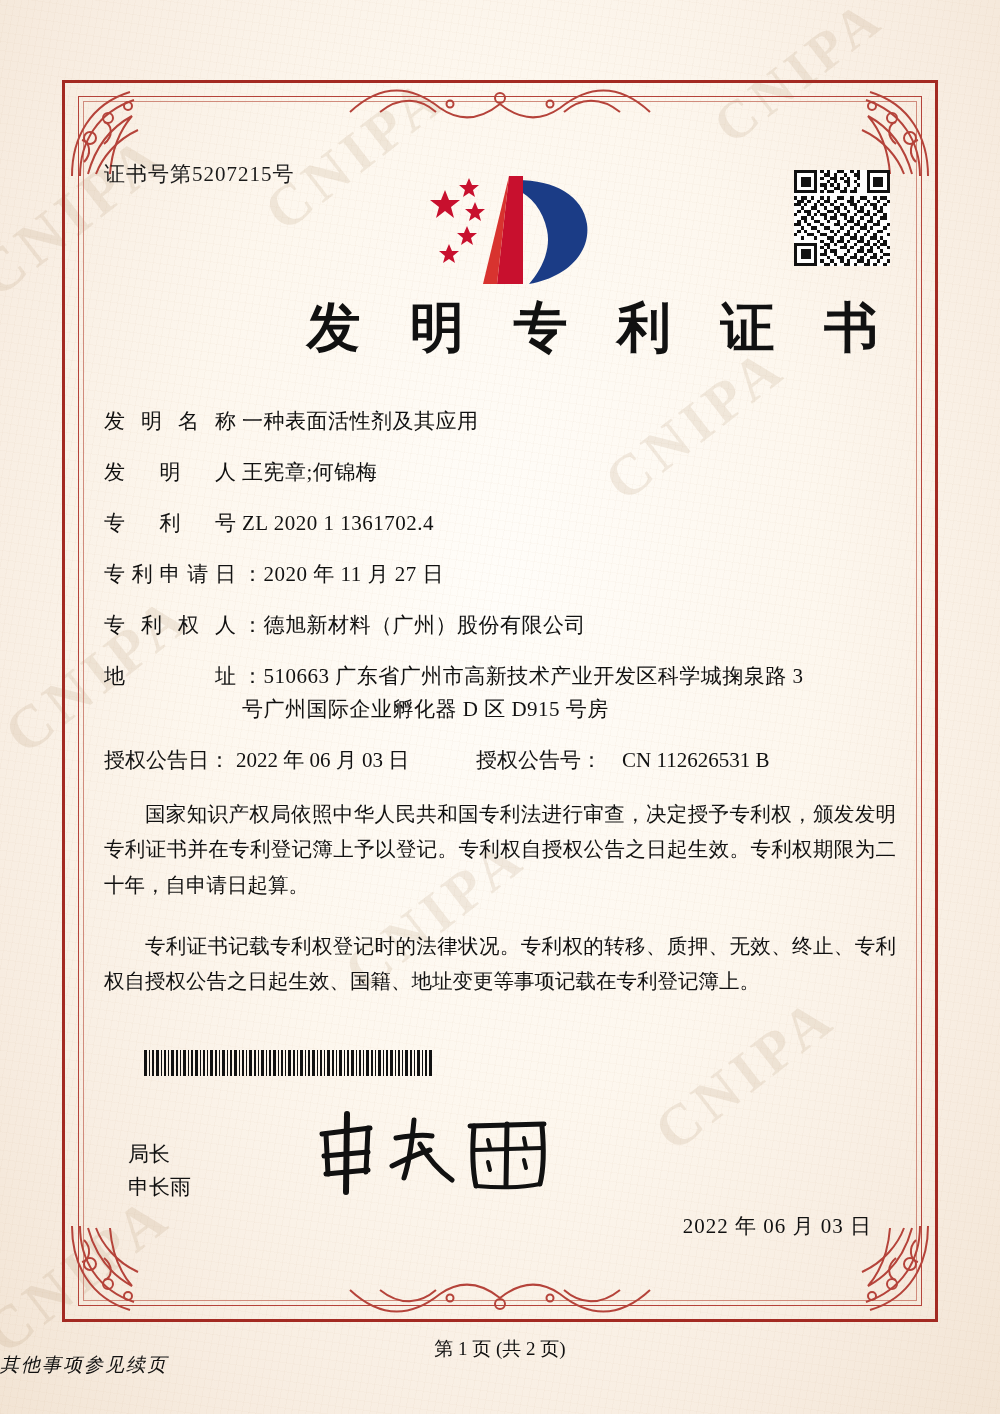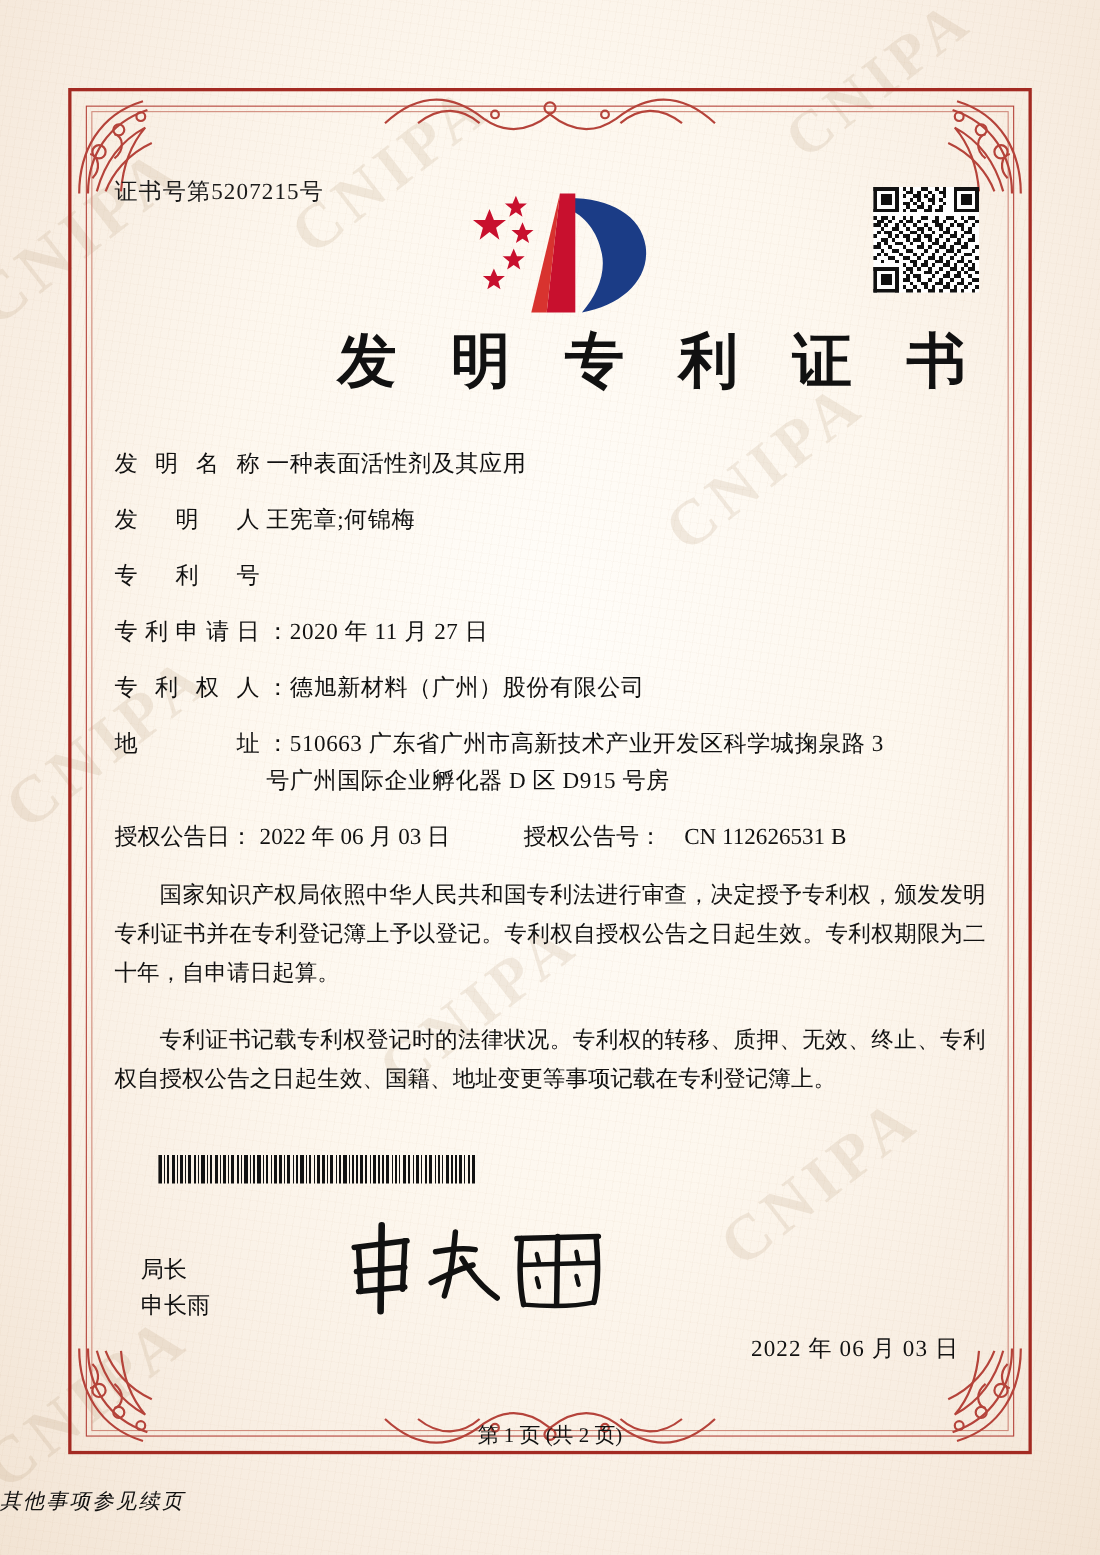--- a/index.html
+++ b/index.html
@@ -200,21 +200,21 @@
     position: absolute;
     right: 24px;
     top: 1092px;
     font-size: 21px;
     color: #111;
     letter-spacing: 1px;
   }
   .page-num {
     position: absolute;
     left: 0; right: 0;
-    top: 1172px;
+    top: 1216px;
     text-align: center;
     font-size: 19px;
     color: #111;
   }
   .footer-note {
     position: absolute;
     left: 0; right: 17px;
     top: 1352px;
     text-align: left;
     font-size: 19px;
@@ -575,20 +575,21 @@
         <span class="field-value">一种表面活性剂及其应用</span>
       </div>
 
       <div class="field-row">
         <span class="field-label spaced">发明人</span>
         <span class="field-value">王宪章;何锦梅</span>
       </div>
 
       <div class="field-row">
         <span class="field-label spaced">专利号</span>
+        <span class="field-value">ZL 2020 1 1361702.4</span>
       </div>
 
       <div class="field-row">
         <span class="field-label spaced">专利申请日</span>
         <span class="field-value"><span>：</span><span>2020 年 11 月 27 日</span></span>
       </div>
 
       <div class="field-row">
         <span class="field-label spaced">专利权人</span>
         <span class="field-value"><span>：</span><span>德旭新材料（广州）股份有限公司</span></span>

